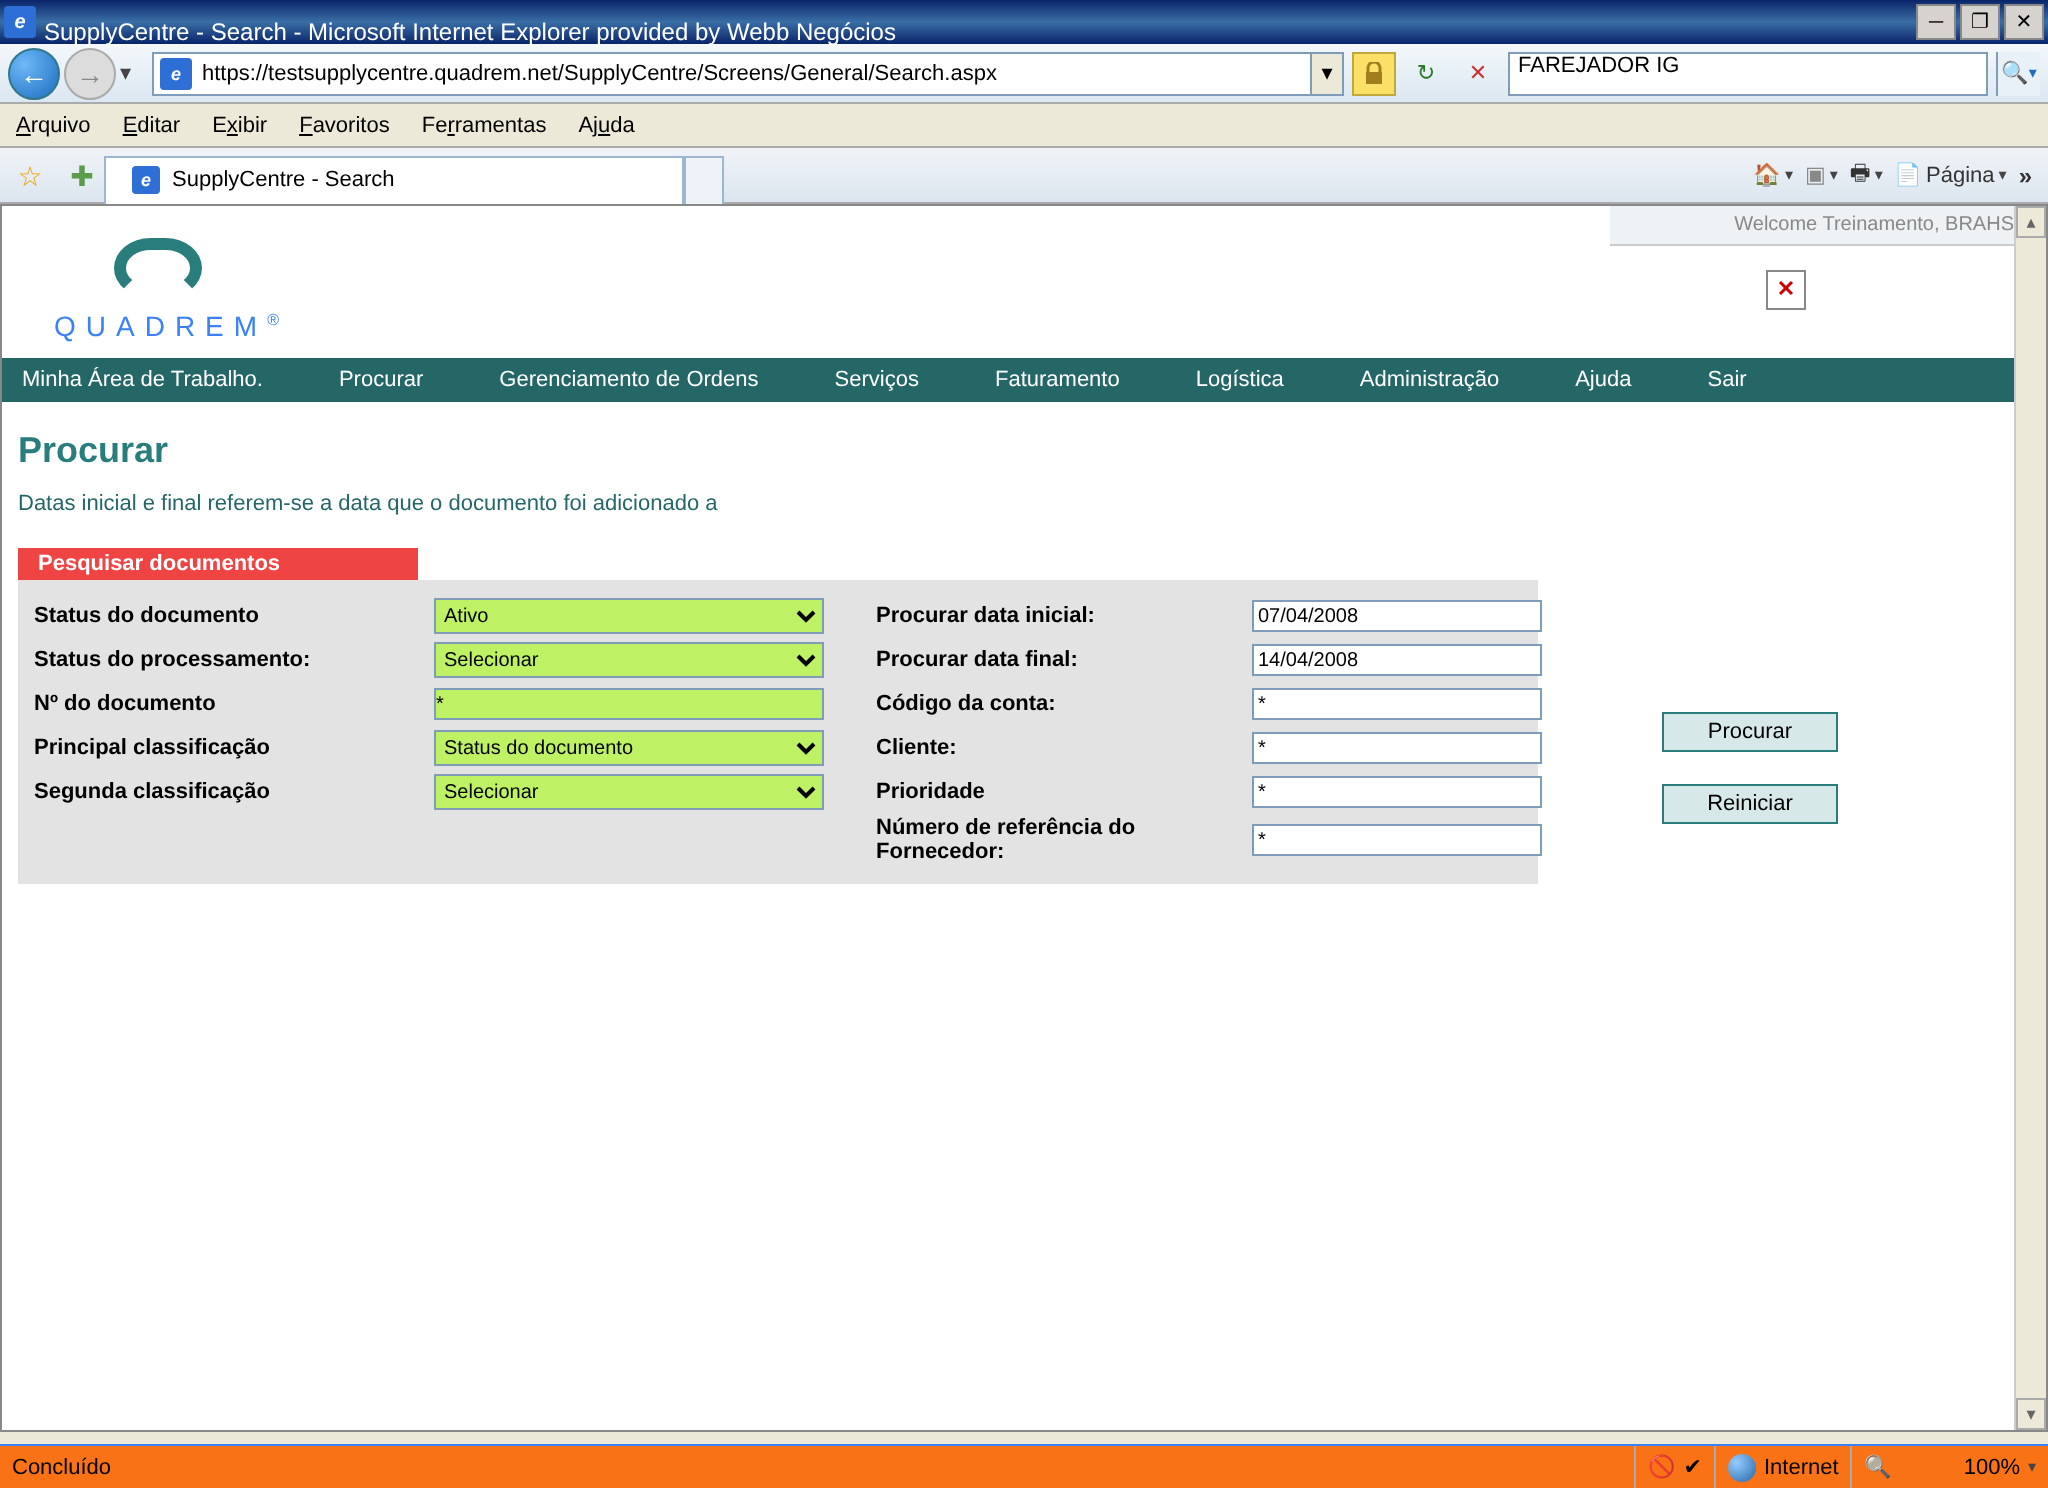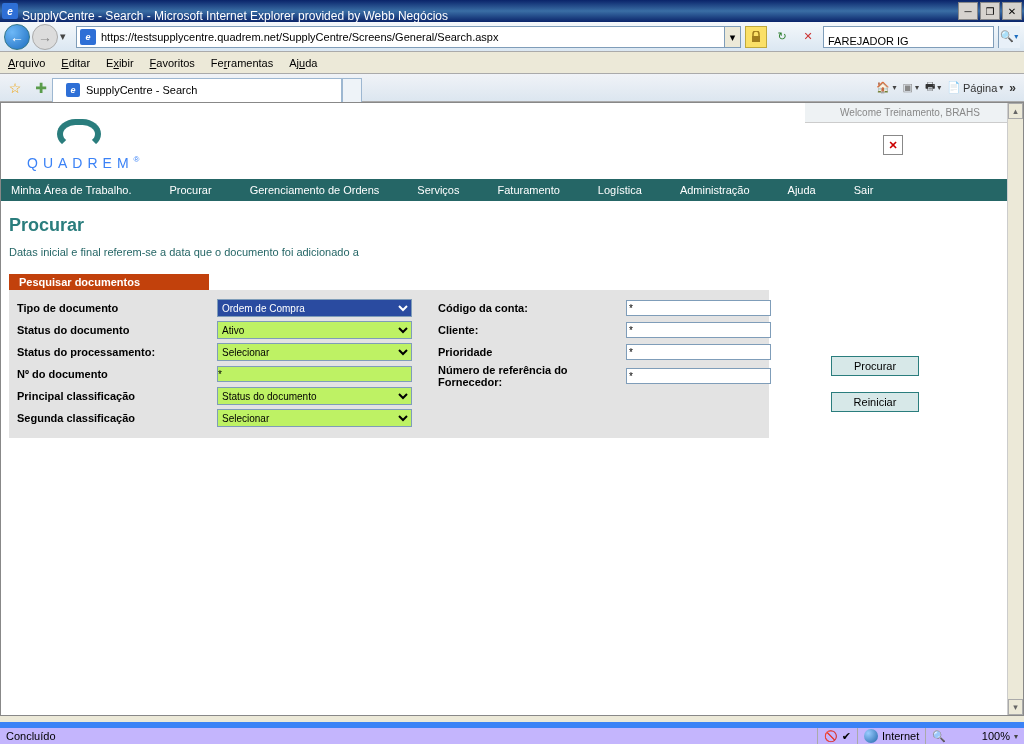--- a/index.html
+++ b/index.html
@@ -18,21 +18,21 @@
 .nav-back { background: radial-gradient(circle at 30% 30%, #6db8f7, #1d6dc0); border:1px solid #378; }
 .nav-fwd { background: #dcdcdc; border:1px solid #aaa; color:#888; }
 .nav-drop { width:12px; color:#444; }
 .addr-bar { flex: 1; height: 22px; background: #fff; border: 1px solid #7f9db9; margin: 0 4px; display: flex; align-items: center; }
 .addr-ico { width:16px; height:16px; margin:0 3px; background:#2e6fd6; border-radius:2px; display:flex; align-items:center; justify-content:center; color:#fff; font-style:italic; font-weight:bold; font-size:9px; }
 .addr-text { flex: 1; border: none; outline: none; font-size: 11px; padding: 0 2px; }
 .addr-drop { width:16px; text-align:center; background:#ece9d8; border-left:1px solid #7f9db9; height:20px; line-height:20px; }
 .lock { width:22px; height:22px; background:#fbe067; border:1px solid #c0a93c; margin-right:4px; display:flex; align-items:center; justify-content:center; }
 .lock svg { width:12px; height:12px; }
 .tb-ico { width:22px; height:22px; margin-right:4px; display:flex; align-items:center; justify-content:center; color:#2a7c2a; }
-.search-box { width: 171px; height: 22px; background: #fff; border: 1px solid #7f9db9; margin-right: 4px; display: flex; align-items:flex-end; }
+.search-box { width: 240px; height: 22px; background: #fff; border: 1px solid #7f9db9; margin-right: 4px; display: flex; align-items:flex-start; }
 .search-input { flex:1; border:none; outline:none; font-size:11px; padding:0 4px; }
 .search-btn { width:22px; height:22px; background:#e8f0f8; border-left:1px solid #7f9db9; color:#1d6dc0; display:flex; align-items:center; justify-content:center; }
 
 
 .menubar { background:#ece9d8; height:22px; display:flex; align-items:center; padding:0 8px; border-bottom:1px solid #aaa; }
 .menubar span { margin-right: 16px; cursor:default; }
 .menubar span u { text-decoration: underline; }
 
 
 .tabbar { background:linear-gradient(to bottom,#f0f3f7,#dce6f0); height:28px; display:flex; align-items:center; border-bottom:1px solid #aaa; }
@@ -42,53 +42,53 @@
 .tab .ie-icon { width:14px; height:14px; margin-right:6px; }
 .newtab { width:20px; height:24px; background:#eef3f8; border:1px solid #9db7d1; border-bottom:none; margin-top:4px; }
 .tabbar .spacer { flex:1; }
 .tb-right { display:flex; align-items:center; gap:6px; padding-right:8px; color:#333; }
 .tb-ritem { display:flex; align-items:center; gap:2px; }
 .tb-caret { font-size:8px; color:#444; }
 .chev { font-size:12px; font-weight:bold; }
 
 
 .content-wrap { background:#fff; border:1px solid #888; height: 614px; position:relative; }
-.welcome { position:absolute; top:0; right:8px; width:210px; background:#eef2f4; border-bottom:1px solid #ccc; padding:4px 8px; color:#888; font-size:10px; text-align:center; }
+.welcome { position:absolute; top:0; right:8px; width:210px; background:#eef2f4; border-bottom:1px solid #ccc; padding:4px 8px; color:#888; font-size:10px; text-align:right; }
 .img-err { position:absolute; top:32px; right:120px; width:20px; height:20px; border:1px solid #888; color:#c00; text-align:center; line-height:18px; font-weight:bold; font-size:11px; }
 .scrollbar-v { position:absolute; top:0; right:0; width:16px; height:100%; background:#ece9d8; border-left:1px solid #ccc; }
 .scroll-arrow { height:16px; background:#ece9d8; border:1px solid #aaa; text-align:center; font-size:9px; line-height:14px; color:#666; }
 .scroll-arrow.dn { position:absolute; bottom:0; width:100%; }
 
 .logo-area { padding: 16px 0 8px 26px; }
 .logo-ring { width:44px; height:30px; border:6px solid #2a7d7d; border-radius:50% / 60%; border-bottom-color:transparent; margin-bottom:6px; margin-left:30px; }
 .logo-text { font-family: Arial; letter-spacing: 5px; font-size:14px; color:#3b82f6; }
 .logo-text sup { font-size:8px; letter-spacing:0; }
 
 .main-nav { background:#256666; height:22px; display:flex; align-items:center; padding:0 10px; color:#fff; font-size:11px; }
 .main-nav span { margin-right:38px; cursor:default; }
 
 .page-body { padding: 14px 8px; }
 .page-title { color:#2a7d7d; font-size:18px; font-weight:bold; margin-bottom:10px; }
 .page-sub { color:#256666; font-size:11px; margin-bottom:16px; }
 
-.section-tab { background:#c2410c; color:#fff; font-size:11px; font-weight:bold; padding:2px 10px; display:inline-block; width:200px; }
+.section-tab { background:#ef4444; color:#fff; font-size:11px; font-weight:bold; padding:2px 10px; display:inline-block; width:200px; }
 .form-panel { background:#e3e3e3; padding:8px; width:760px; display:flex; }
 .form-col { flex:1; }
 .form-row { display:flex; align-items:center; margin-bottom:2px; min-height:20px; }
 .form-label { width:200px; font-weight:bold; font-size:11px; }
 .form-label-r { width:188px; font-weight:bold; font-size:11px; }
 .form-select { width:195px; height:18px; font-size:10px; border:1px solid #7f9db9; background:#bef264; }
 .form-select.sel-active { background:#2a4ba0; color:#fff; }
 .form-input { width:145px; height:16px; font-size:10px; border:1px solid #7f9db9; padding:0 2px; }
 
 .action-col { position:absolute; left:830px; top:253px; width:90px; }
 .act-btn { width:88px; height:20px; background:#d7e8e8; border:1px solid #2a7d7d; font-size:11px; margin-bottom:16px; text-align:center; line-height:18px; }
 
 
-.statusbar { position:absolute; bottom:0; left:0; right:0; height:22px; background:#c4b5fd; border-top:6px solid #3b82f6; display:flex; align-items:center; font-size:11px; }
+.statusbar { position:absolute; bottom:0; left:0; right:0; height:22px; background:#f97316; border-top:1px solid #3b82f6; display:flex; align-items:center; font-size:11px; }
 .statusbar .sb-text { padding:0 6px; }
 .statusbar .sb-spacer { flex:1; }
 .statusbar .sb-panel { border-left:1px solid #aaa; padding:0 6px; height:100%; display:flex; align-items:center; gap:4px; }
 .sb-globe { width:14px; height:14px; background:radial-gradient(circle at 30% 30%, #9cf, #26a); border-radius:50%; }
 .sb-zoom { width:60px; text-align:right; }
 </style>
 </head>
 <body>
 
 <div class="titlebar">
@@ -180,24 +180,20 @@
   </div>
 
   <div class="page-body">
     <div class="page-title">Procurar</div>
     <div class="page-sub">Datas inicial e final referem-se a data que o documento foi adicionado a</div>
 
     <div class="section-tab">Pesquisar documentos</div>
     <div class="form-panel">
       <div class="form-col">
         <div class="form-row">
-          <div class="form-label">Tipo de documento</div>
-          <select class="form-select sel-active"><option>Ordem de Compra</option></select>
-        </div>
-        <div class="form-row">
           <div class="form-label">Status do documento</div>
           <select class="form-select"><option>Ativo</option></select>
         </div>
         <div class="form-row">
           <div class="form-label">Status do processamento:</div>
           <select class="form-select"><option>Selecionar</option></select>
         </div>
         <div class="form-row">
           <div class="form-label">Nº do documento</div>
           <input class="form-select" style="height: 16px;" value="*">
@@ -205,20 +201,28 @@
         <div class="form-row">
           <div class="form-label">Principal classificação</div>
           <select class="form-select"><option>Status do documento</option></select>
         </div>
         <div class="form-row">
           <div class="form-label">Segunda classificação</div>
           <select class="form-select"><option>Selecionar</option></select>
         </div>
       </div>
       <div class="form-col" style="padding-left:26px;">
+        <div class="form-row">
+          <div class="form-label-r">Procurar data inicial:</div>
+          <input class="form-input" value="07/04/2008" style="">
+        </div>
+        <div class="form-row">
+          <div class="form-label-r">Procurar data final:</div>
+          <input class="form-input" value="14/04/2008" style="">
+        </div>
         <div class="form-row">
           <div class="form-label-r">Código da conta:</div>
           <input class="form-input" value="*" style="">
         </div>
         <div class="form-row">
           <div class="form-label-r">Cliente:</div>
           <input class="form-input" value="*" style="">
         </div>
         <div class="form-row">
           <div class="form-label-r">Prioridade</div>

